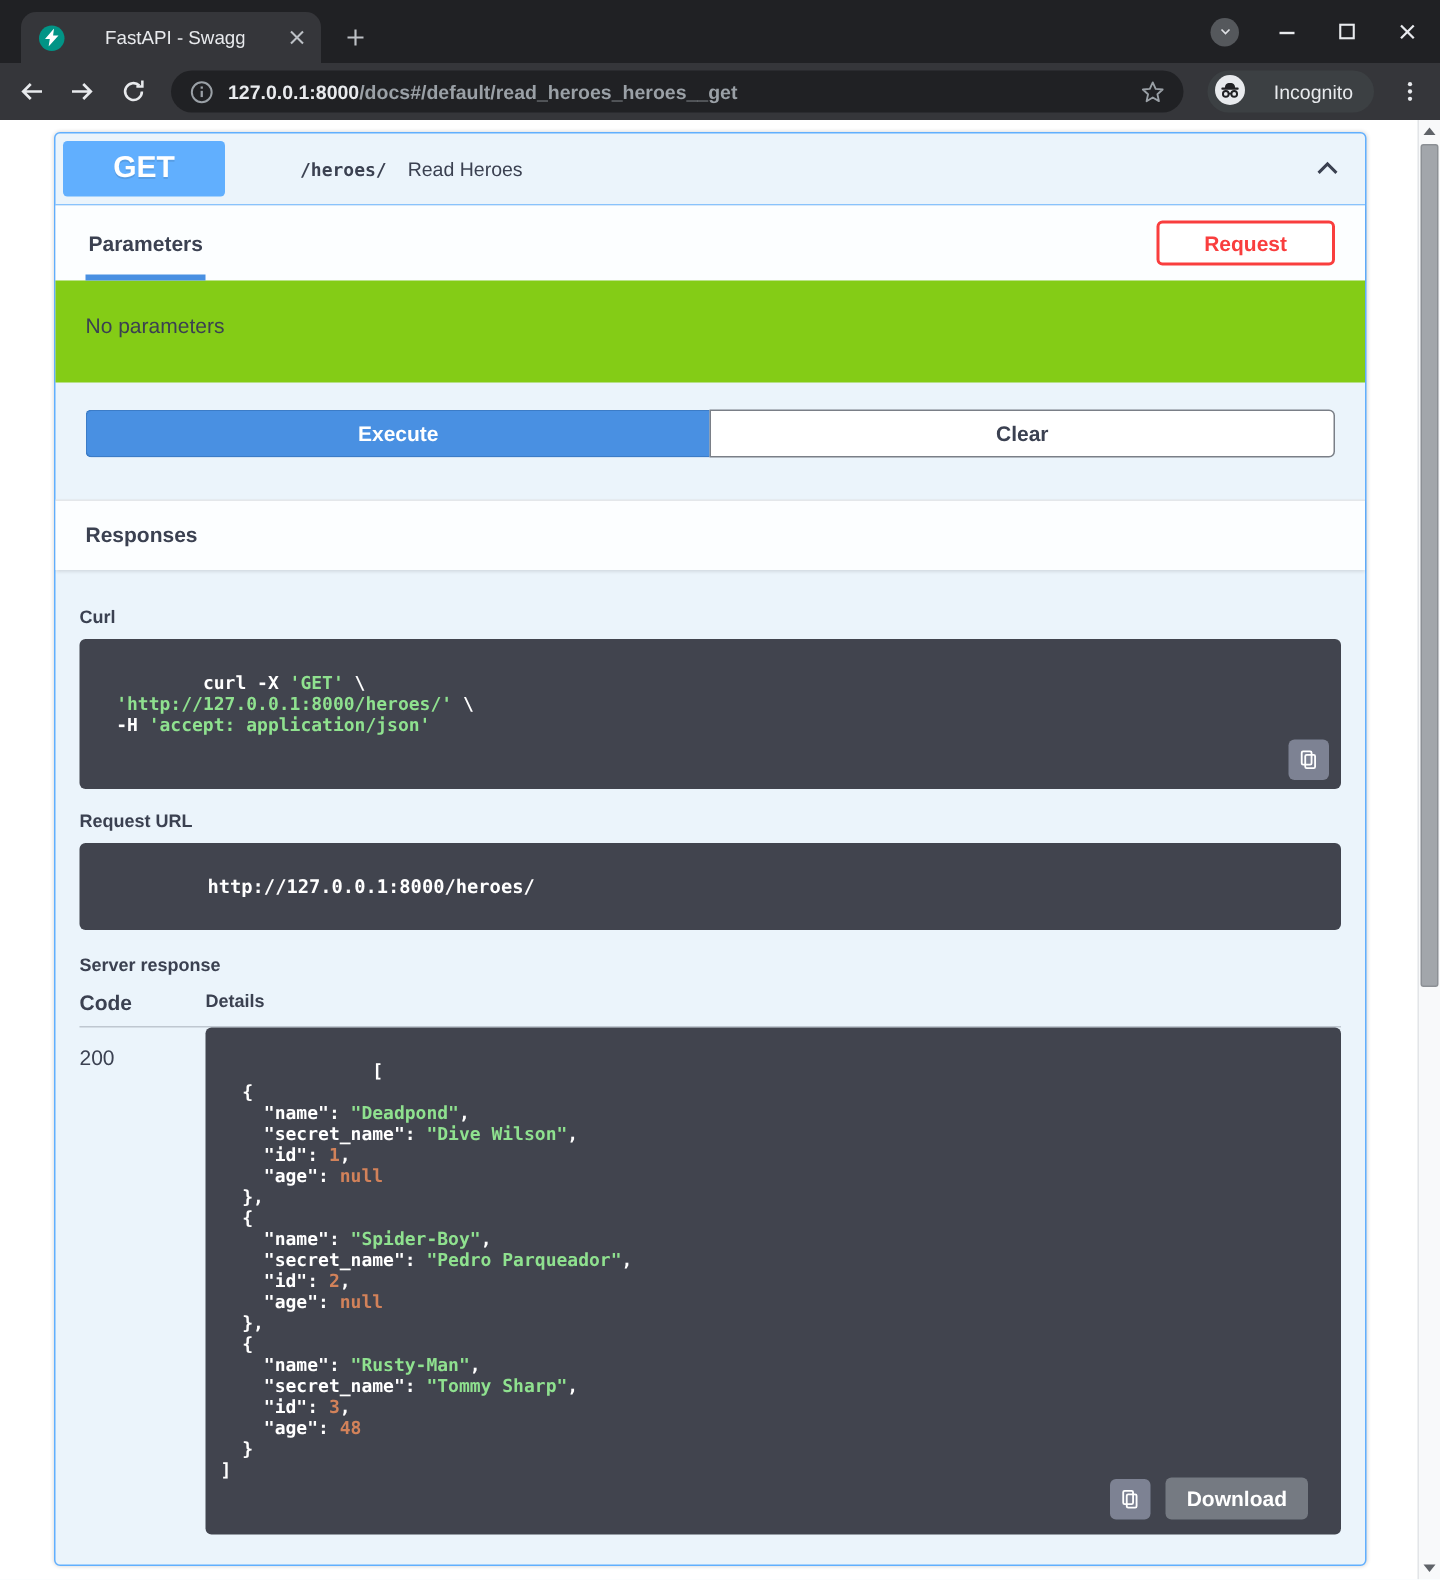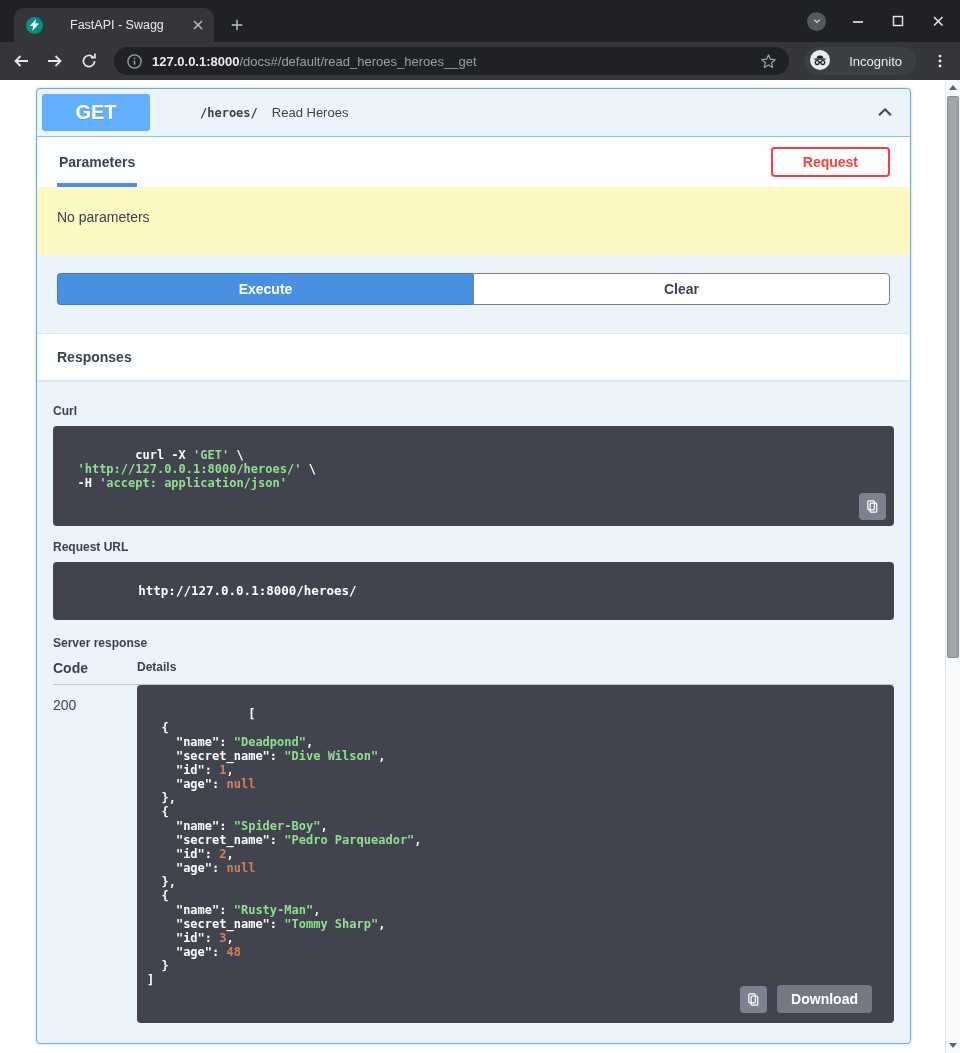--- a/index.html
+++ b/index.html
@@ -18,21 +18,21 @@
   .new-tab { width:18px; height:18px; margin:0 0 8px 14px; }
   .titlebar-controls { position:absolute; right:14px; top:0; height:42px; display:flex; align-items:center; gap:24px; }
   .tab-search { width:19px; height:19px; border-radius:50%; background:#55585c; display:flex; align-items:center; justify-content:center; }
 
   .toolbar { height:38px; background:#35363a; display:flex; align-items:center; padding:0 12px; gap:16px; }
   .nav-ic { width:18px; height:18px; }
   .url-pill { flex:1; height:28px; min-width:0; background:#202124; border-radius:14px;
               display:flex; align-items:center; gap:9px; padding:0 12px; }
   .url-text { flex:1; font-size:13px; white-space:nowrap; overflow:hidden; }
   .url-host { color:#e8eaed; font-weight:700; }
-  .url-rest { color:#9aa0a6; }
+  .url-rest { color:#9aa0a6;font-weight:bold; }
   .incognito { height:28px; background:#3c4043; border-radius:14px; display:flex; align-items:center;
                gap:19px; padding:0 14px 0 5px; color:#e8eaed; font-size:13px; }
 
   
   .viewport { position:relative; height:973px; background:#fff; overflow:hidden; }
   .page { position:absolute; left:0; right:15px; top:0; bottom:0; padding:8px 34px 0 36px; overflow:hidden; }
 
   .opblock { border:1px solid var(--method-color,#61affe); border-radius:4px;
              background:var(--opblock-bg,#ebf4fb); box-shadow:0 0 3px rgba(0,0,0,.19); }
   .opblock-summary { display:flex; align-items:center; gap:14px; padding:5px 14px 5px 5px;
@@ -46,21 +46,21 @@
   .collapse-btn { margin-left:auto; display:flex; align-items:center; }
 
   .section-header { background:rgba(255,255,255,.85); box-shadow:0 1px 2px rgba(0,0,0,.1); }
   .params-header { height:50px; padding:0 20px; display:flex; justify-content:space-between; align-items:stretch; }
   .tab-item { display:flex; align-items:center; border-bottom:4px solid var(--execute-color,#4990e2);
               padding:4px 2px 0 2px; font-weight:700; font-size:14px; color:var(--text-color,#3b4151); cursor:pointer; }
   .cancel-wrap { display:flex; align-items:center; }
   .btn-cancel { border:2px solid var(--cancel-color,#f93e3e); color:var(--cancel-color,#f93e3e);
                 background:#fff; border-radius:4px; padding:5px 30px; font-weight:600; font-size:14px; cursor:pointer; }
 
-  .params-body { background:#fef9c3; padding:22px 20px 30px; }
+  .params-body { background:#84cc16; padding:22px 20px 30px; }
   .no-params { font-size:14px; color:var(--text-color,#3b4151); }
 
   .execute-wrapper { padding:18px 20px 28px; display:flex; }
   .btn-execute { flex:1; background:var(--execute-color,#4990e2); color:#fff; font-weight:700; font-size:14px;
                  border:1px solid #3c7cc7; border-right:none; border-radius:4px 0 0 4px; padding:7px 0; cursor:pointer; }
   .btn-clear { flex:1; background:#fff; color:var(--text-color,#3b4151); font-weight:700; font-size:14px;
                border:1px solid #7a7f87; border-radius:0 4px 4px 0; padding:7px 0; cursor:pointer; }
 
   .responses-header { padding:14px 20px; border-top:1px solid rgba(59,65,81,.12); }
   .responses-title { font-weight:700; font-size:14px; color:var(--text-color,#3b4151);text-align:center; }

